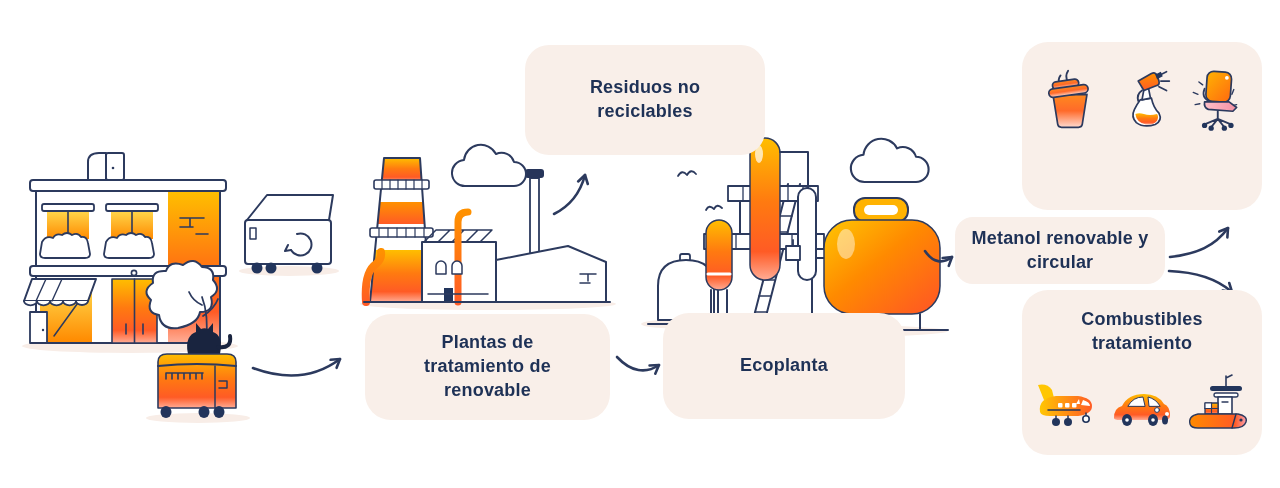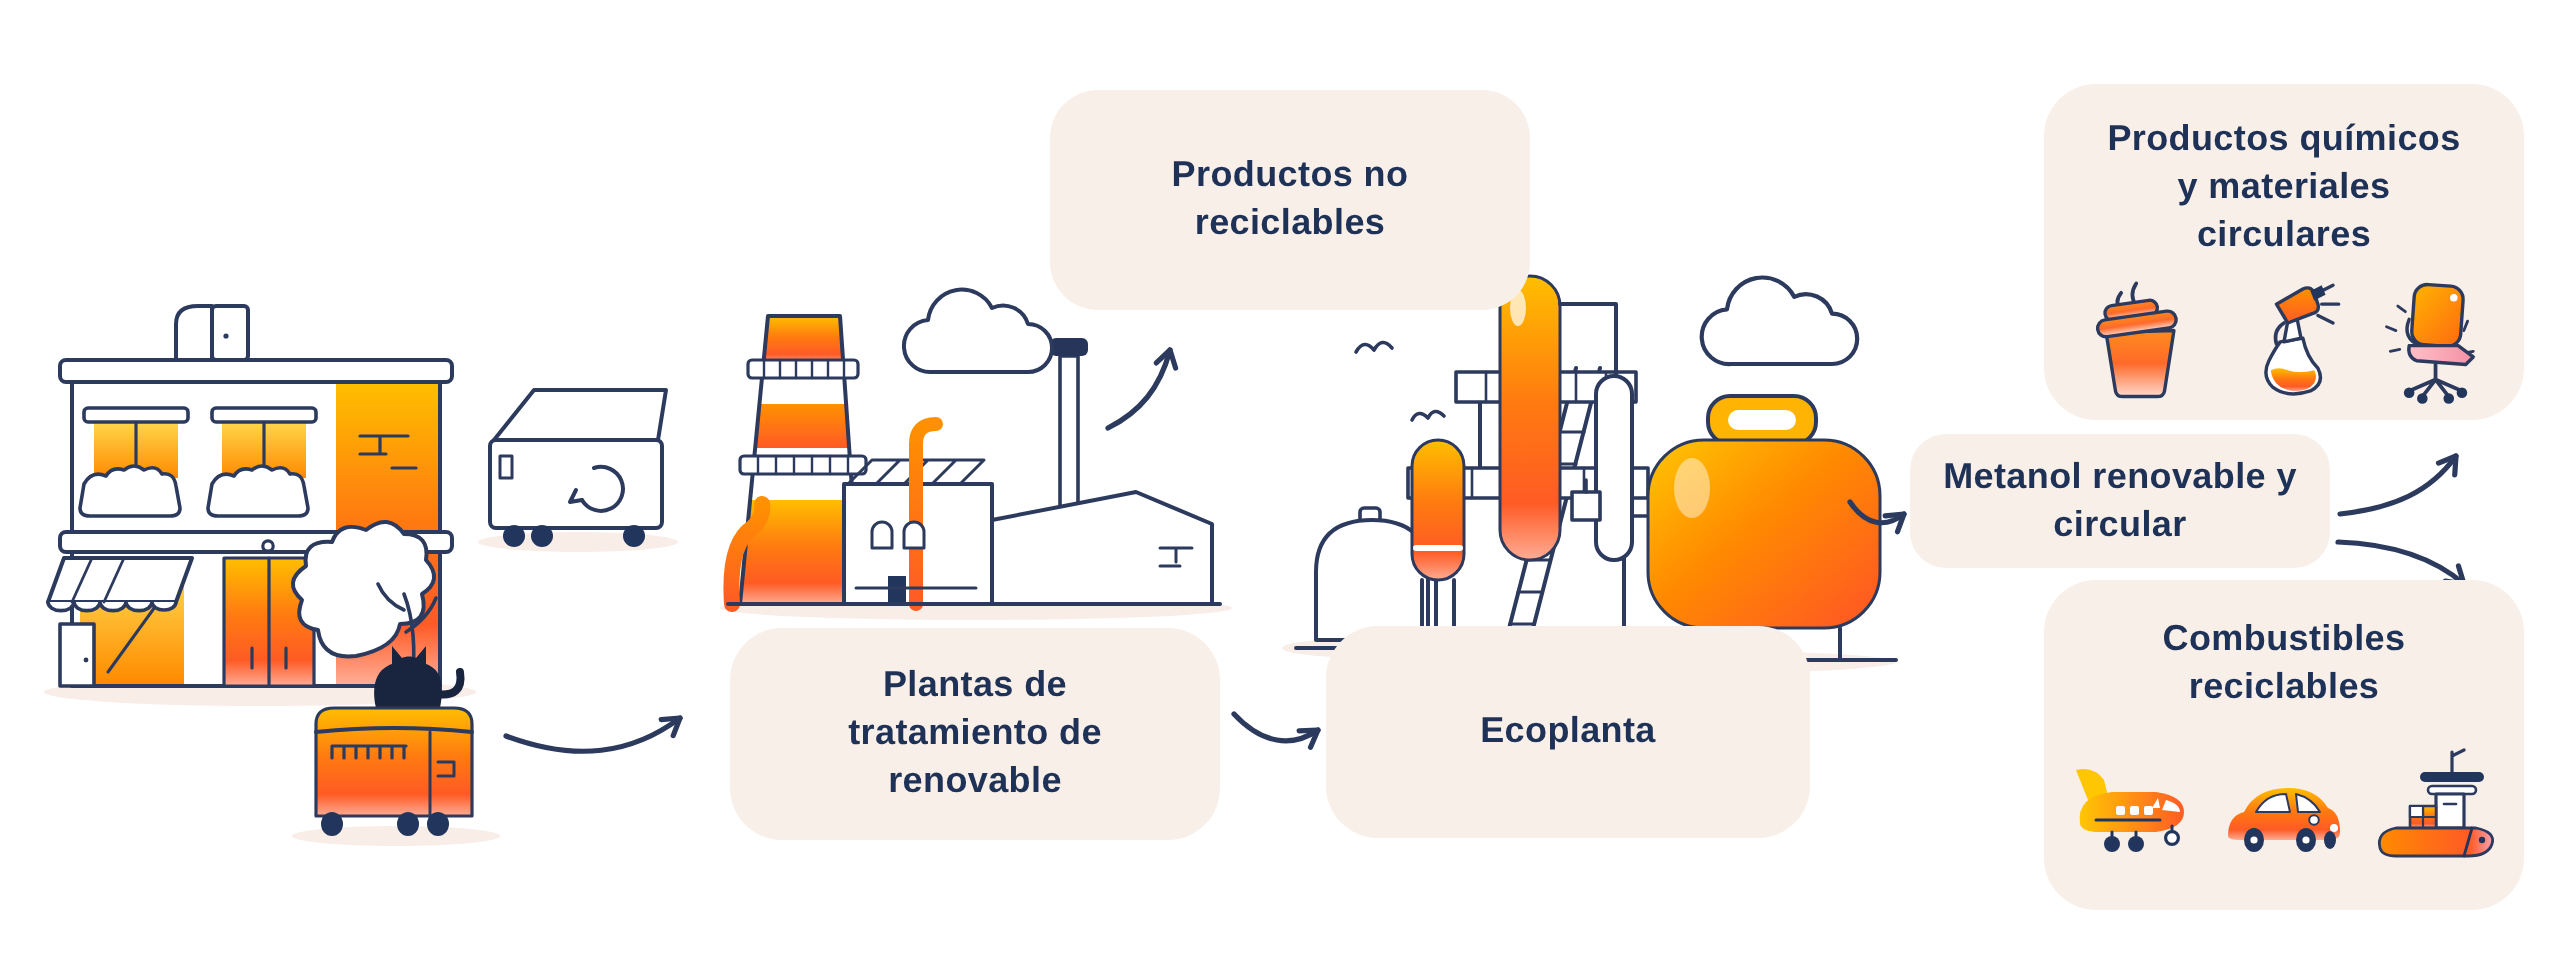--- a/index.html
+++ b/index.html
@@ -204,37 +204,36 @@
       <path d="M253,368 C288,381 316,377 340,359" marker-end="url(#ah)"></path>
       <path d="M554,214 C570,206 580,194 585,175" marker-end="url(#ah)"></path>
       <path d="M617,357 C631,372 646,374 659,365" marker-end="url(#ah)"></path>
       <path d="M925,251 C933,263 943,264 952,257" marker-end="url(#ah)"></path>
       <path d="M1170,257 C1197,254 1215,246 1228,228" marker-end="url(#ah)"></path>
       <path d="M1169,271 C1197,272 1217,279 1232,292" marker-end="url(#ah)"></path>
     </g>
   </svg>
 
   <div class="box b-residuos">
-    <div class="lbl w150">Productos no reciclables</div>
+    <div class="lbl w150">Residuos no reciclables</div>
   </div>
 
   <div class="box b-plantas">
     <div class="lbl w160">Plantas de tratamiento de renovable</div>
   </div>
 
   <div class="box b-ecoplanta">
     <div class="lbl">Ecoplanta</div>
   </div>
 
   <div class="box b-metanol">
     <div class="lbl w180">Metanol renovable y circular</div>
   </div>
 
   <div class="box b-productos">
-    <div class="lbl w190">Productos químicos y materiales circulares</div>
     <div class="icons">
       <svg width="58" height="66" viewBox="0 0 60 70" stroke-linecap="round" stroke-linejoin="round">
         <path d="M20,10 q-4,5 0,10 M28,5 q-4,6 0,12" fill="none" stroke="#2c3a5e" stroke-width="2"></path>
         <path d="M40,31 L47,29 L44,39 Z" fill="#22355c"></path>
         <path d="M12,31 L17,62 q0.5,3 4,3 h18 q3.5,0 4,-3 L48,30 Z" fill="url(#gCup)" stroke="#2c3a5e" stroke-width="1.8"></path>
         <g transform="rotate(-8 28 24)">
           <rect x="12" y="15" width="28" height="8" rx="4" fill="url(#gCup)" stroke="#2c3a5e" stroke-width="1.8"></rect>
           <rect x="7" y="22" width="42" height="9" rx="4.5" fill="url(#gCup)" stroke="#2c3a5e" stroke-width="1.8"></rect>
         </g>
       </svg>
@@ -259,21 +258,21 @@
         <circle cx="20" cy="63" r="2.8" fill="#22355c"></circle>
           <circle cx="48" cy="63" r="2.8" fill="#22355c"></circle>
         <circle cx="27" cy="66" r="2.8" fill="#22355c"></circle>
           <circle cx="41" cy="66" r="2.8" fill="#22355c"></circle>
       </svg>
 
     </div>
   </div>
 
   <div class="box b-combustibles">
-    <div class="lbl w150">Combustibles reciclables</div>
+    <div class="lbl w150">Combustibles tratamiento</div>
     <div class="icons" style="margin-top:16px;gap:10px;">
       <svg width="66" height="56" viewBox="0 0 64 56" stroke-linecap="round" stroke-linejoin="round">
         <path d="M10,24 L4,9 Q13,7 18,14 L20,22 Z" fill="#FFC603"></path>
         <path d="M6,36 Q4,22 22,20 L44,20 Q58,22 58,30 Q58,38 44,40 L16,40 Q7,40 6,36 Z" fill="url(#gPlane)"></path>
         <path d="M49,24 Q56,26 56,30 L47,29 Z M45,23 L46,28 L42,28 Z" fill="#fff"></path>
         <rect x="24" y="27" width="4.5" height="4.5" rx="1" fill="#fff"></rect>
         <rect x="31" y="27" width="4.5" height="4.5" rx="1" fill="#fff"></rect>
         <rect x="38" y="27" width="4.5" height="4.5" rx="1" fill="#fff"></rect>
         <path d="M14,34 H46" stroke="#22355c" stroke-width="1.5"></path>
         <path d="M22,40 v3 M34,40 v3 M52,37 v3" stroke="#22355c" stroke-width="1.5"></path>

